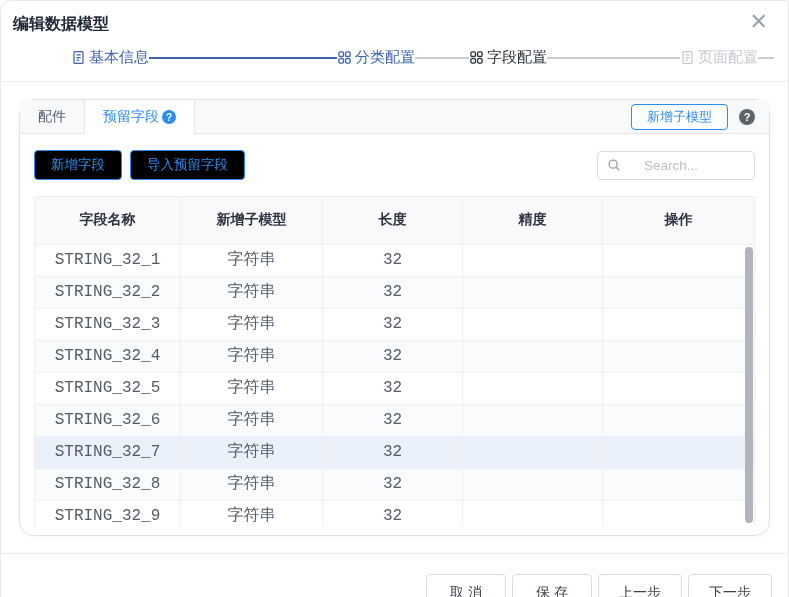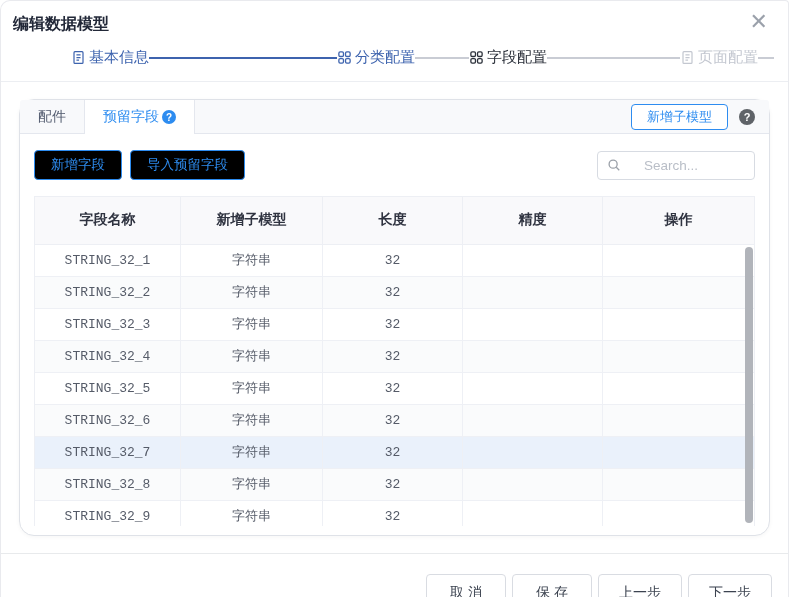--- a/index.html
+++ b/index.html
@@ -96,21 +96,21 @@
   .thead .cell:last-child{border-right:none;}
   .tbody{position:relative;height:281px;overflow:hidden;}
   .trow{
     display:grid;grid-template-columns:146px 142px 140px 140px 1fr;
     height:32px;box-sizing:border-box;border-bottom:1px solid #eef0f5;
     background:#fff;cursor:pointer;
   }
   .trow.stripe{background:#fafbfc;}
   .trow.highlight{background:#eaf1fb;}
   .trow .cell{
-    line-height:31px;text-align:center;font-size:13px;color:#555b68;
+    line-height:31px;text-align:center;font-size:16px;color:#555b68;
     border-right:1px solid #eef0f5;overflow:hidden;white-space:nowrap;
   }
   .trow .cell:last-child{border-right:none;}
   .scroll-thumb{
     position:absolute;right:1px;top:2px;width:8px;height:276px;
     background:#b1b4ba;border-radius:4px;cursor:grab;
   }
   
   .footer-sep{position:absolute;left:0;right:0;top:552px;border-top:1px solid #e8eaec;}
   .footer{position:absolute;top:573px;right:16px;display:flex;gap:6px;}

